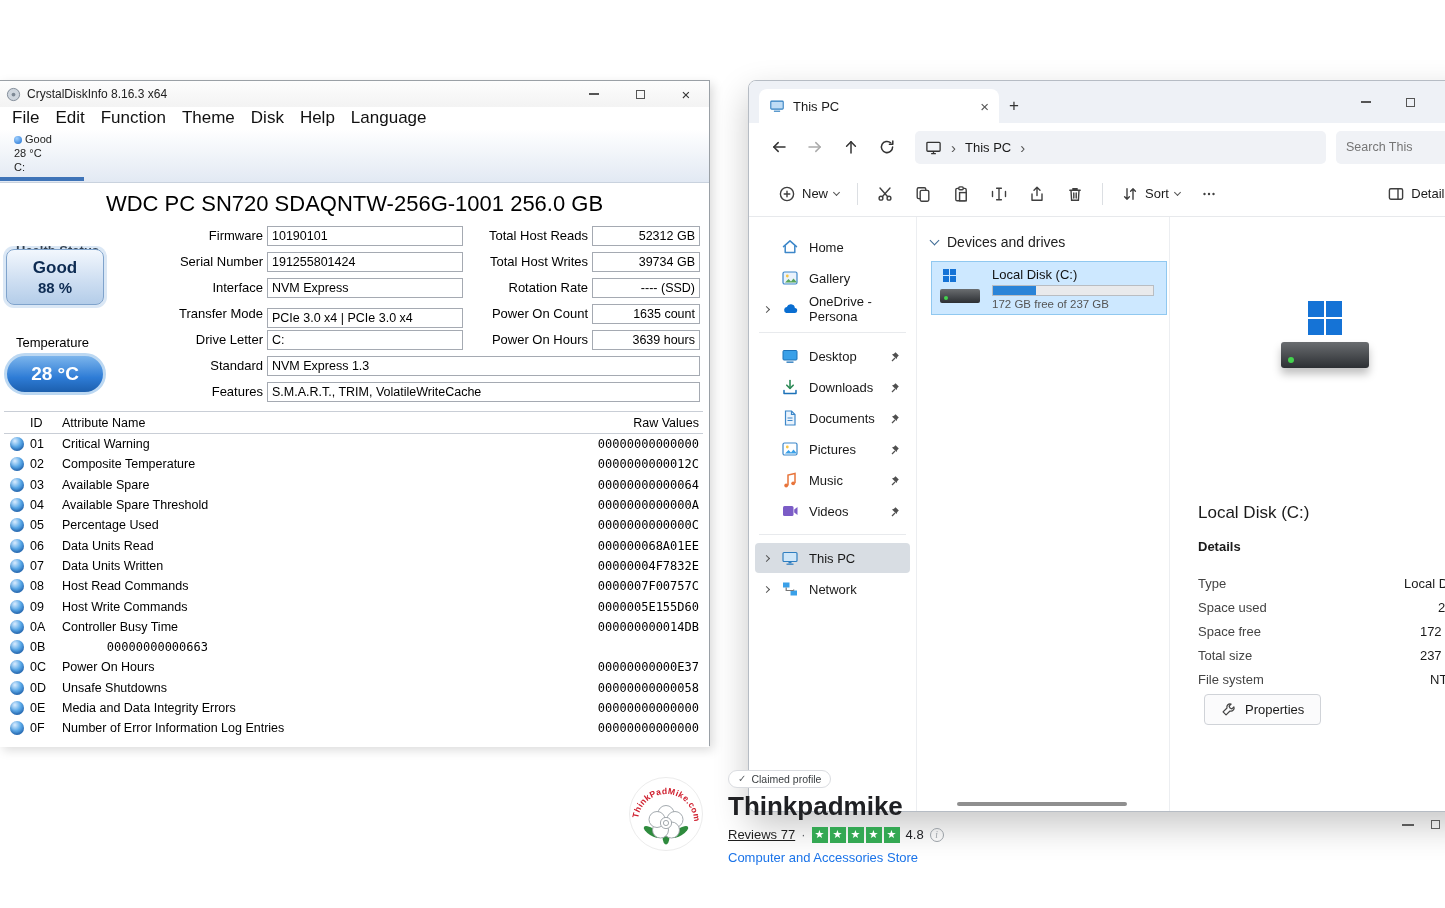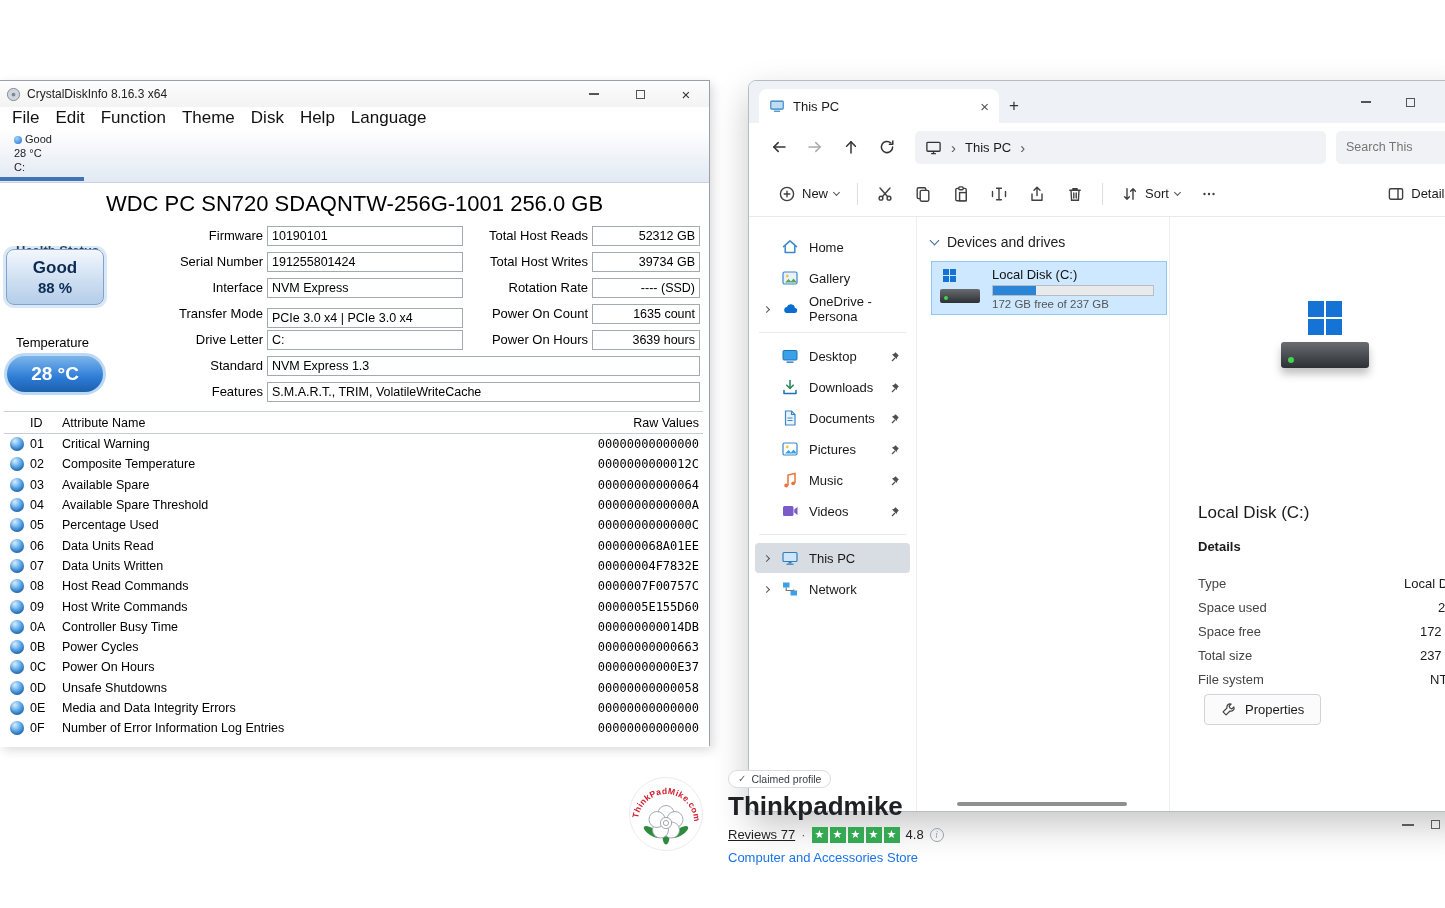--- a/index.html
+++ b/index.html
@@ -297,21 +297,20 @@
           </span>
           <span class="sr-id">0A</span>
           <span class="sr-name">Controller Busy Time</span>
           <span class="sr-raw">000000000014DB</span>
         </div>
       <div class="smart-row">
           <span class="sr-icon">
             <span class="sphere"></span>
           </span>
           <span class="sr-id">0B</span>
-          <span class="sr-name">Power Cycles</span>
           <span class="sr-raw">00000000000663</span>
         </div>
       <div class="smart-row">
           <span class="sr-icon">
             <span class="sphere"></span>
           </span>
           <span class="sr-id">0C</span>
           <span class="sr-name">Power On Hours</span>
           <span class="sr-raw">00000000000E37</span>
         </div>

